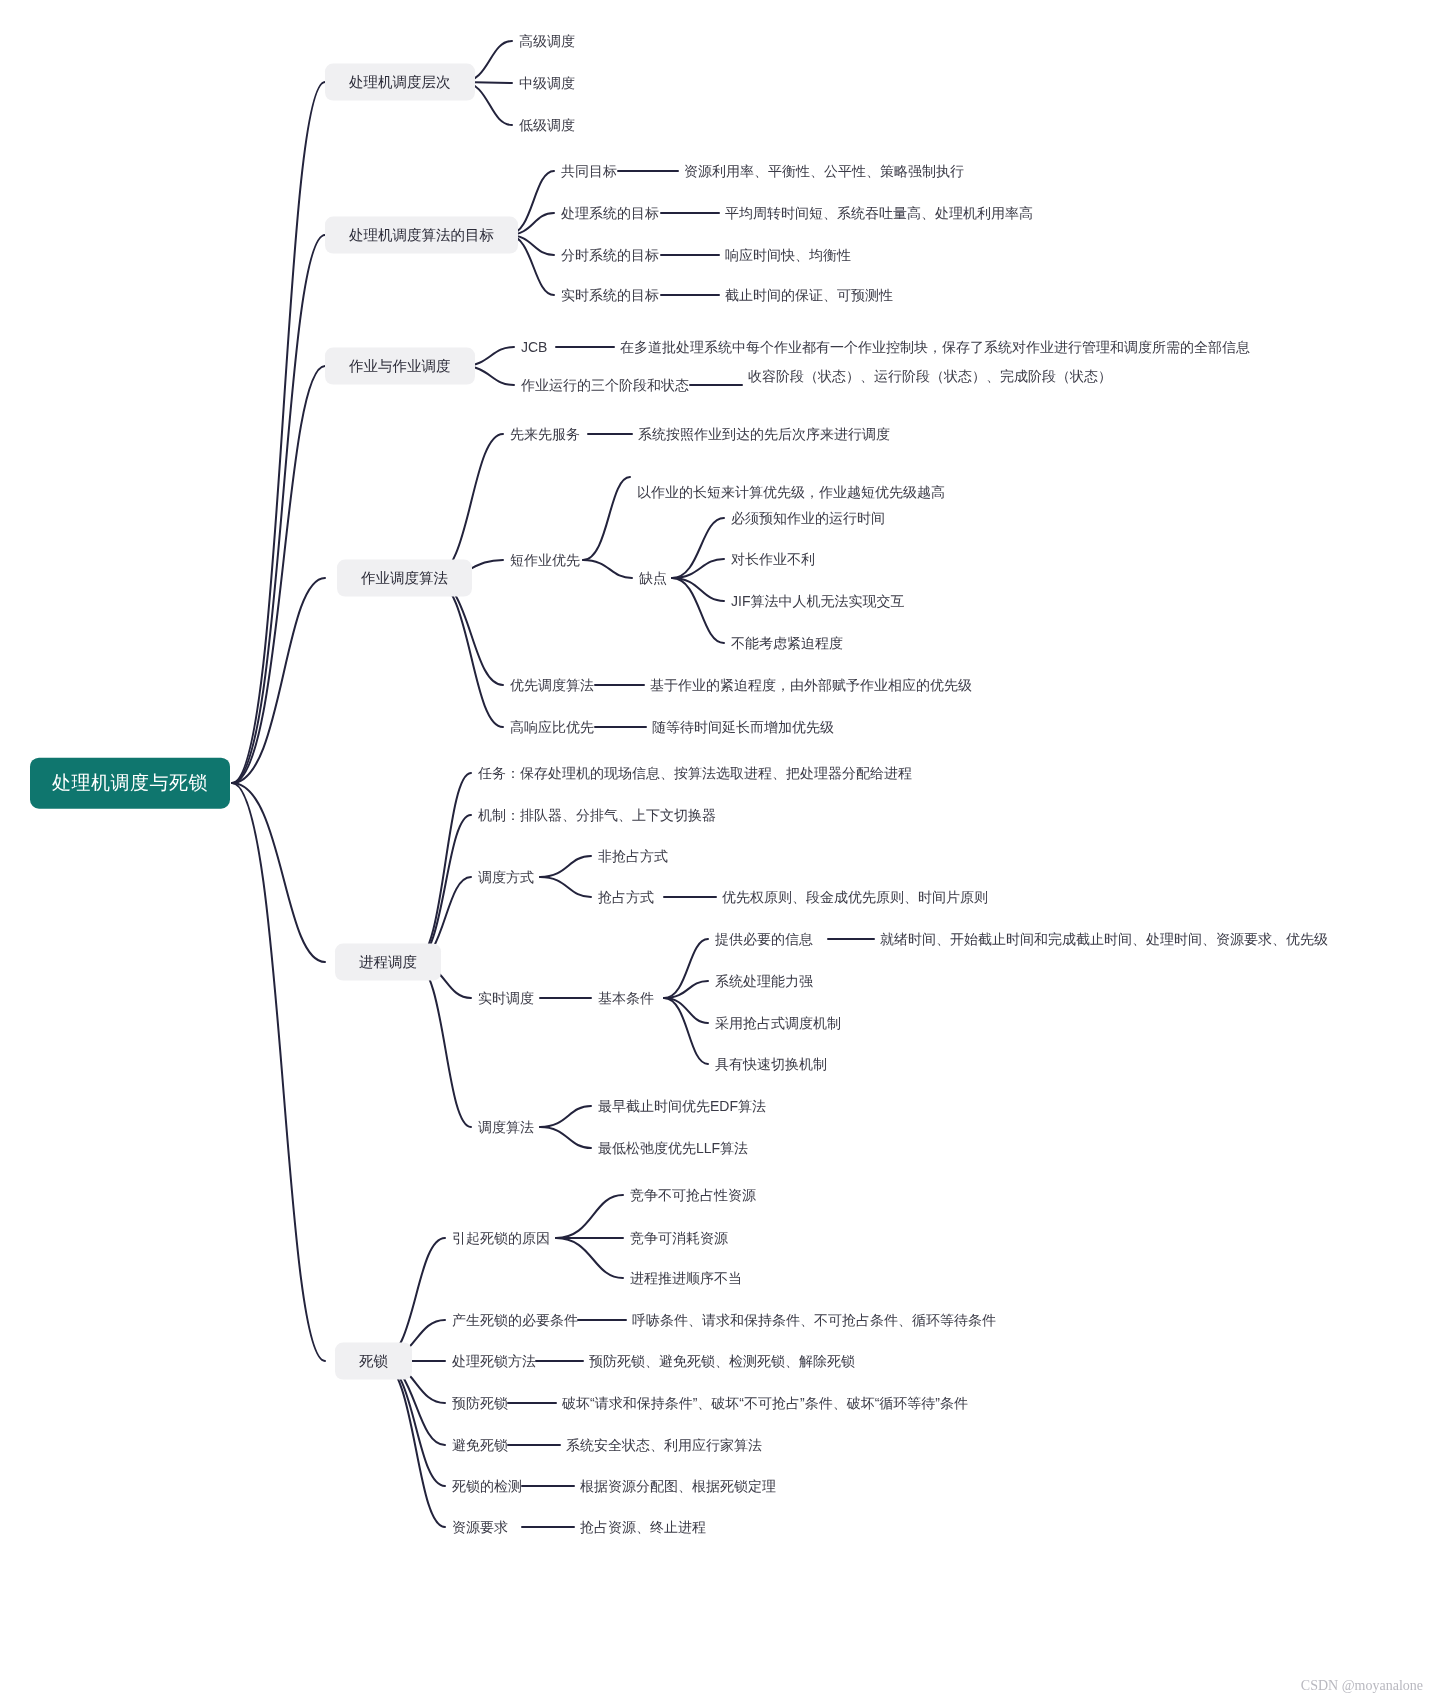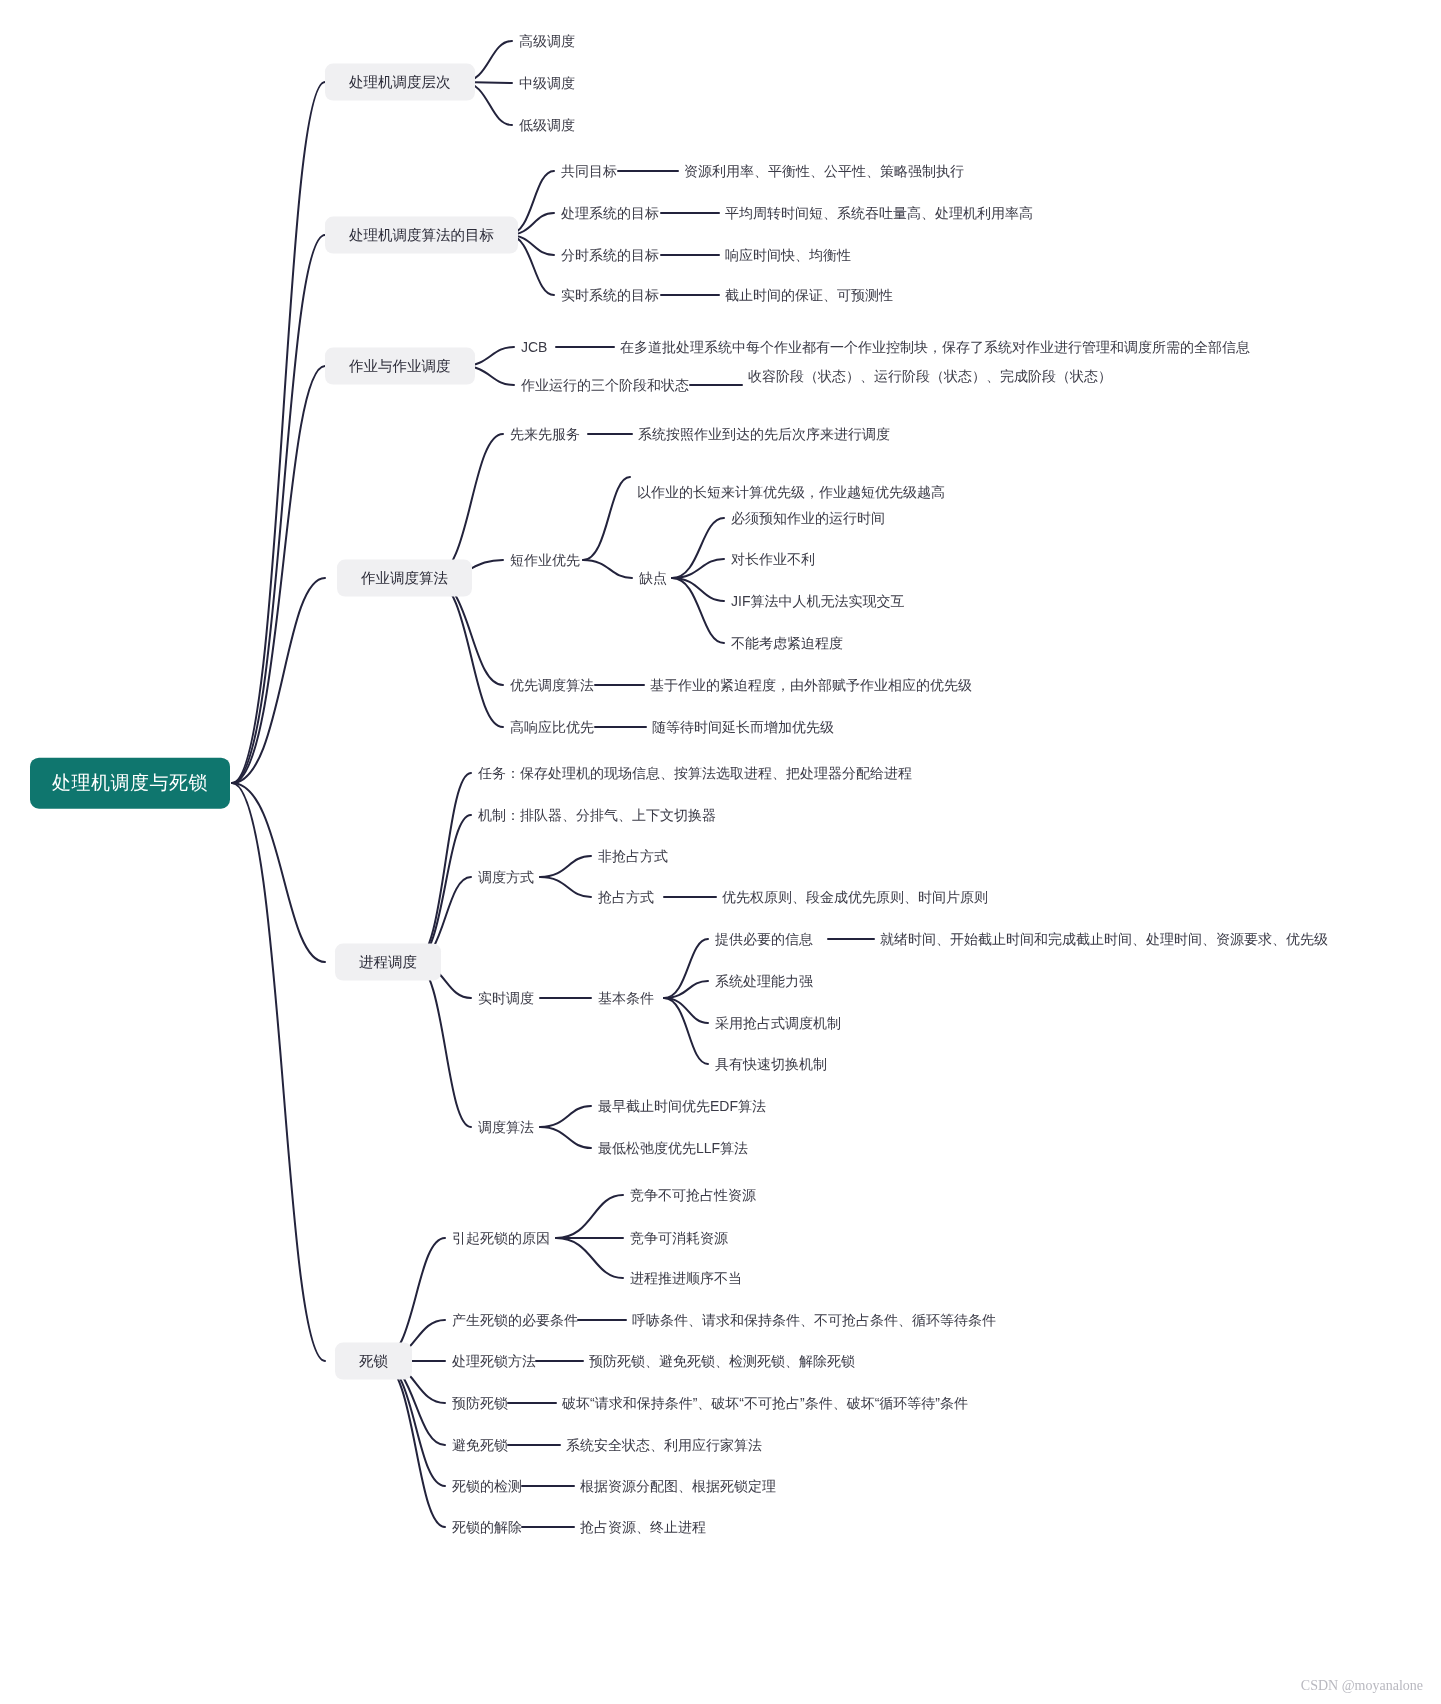--- a/index.html
+++ b/index.html
@@ -145,17 +145,17 @@
       <div class="node lvl3" style="left: 452px; top: 1320px;">产生死锁的必要条件</div>
       <div class="node lvl4" style="left: 632px; top: 1320px;">呼哧条件、请求和保持条件、不可抢占条件、循环等待条件</div>
       <div class="node lvl3" style="left: 452px; top: 1361px;">处理死锁方法</div>
       <div class="node lvl4" style="left: 589px; top: 1361px;">预防死锁、避免死锁、检测死锁、解除死锁</div>
       <div class="node lvl3" style="left: 452px; top: 1403px;">预防死锁</div>
       <div class="node lvl4" style="left: 562px; top: 1403px;">破坏“请求和保持条件”、破坏“不可抢占”条件、破坏“循环等待”条件</div>
       <div class="node lvl3" style="left: 452px; top: 1445px;">避免死锁</div>
       <div class="node lvl4" style="left: 566px; top: 1445px;">系统安全状态、利用应行家算法</div>
       <div class="node lvl3" style="left: 452px; top: 1486px;">死锁的检测</div>
       <div class="node lvl4" style="left: 580px; top: 1486px;">根据资源分配图、根据死锁定理</div>
-      <div class="node lvl3" style="left: 452px; top: 1527px;">死锁的解除</div>
+      <div class="node lvl3" style="left: 452px; top: 1527px;">资源要求</div>
       <div class="node lvl4" style="left: 580px; top: 1527px;">抢占资源、终止进程</div>
     </div>
   <div class="credit">CSDN @moyanalone</div>
 </div>
 
 </body></html>

